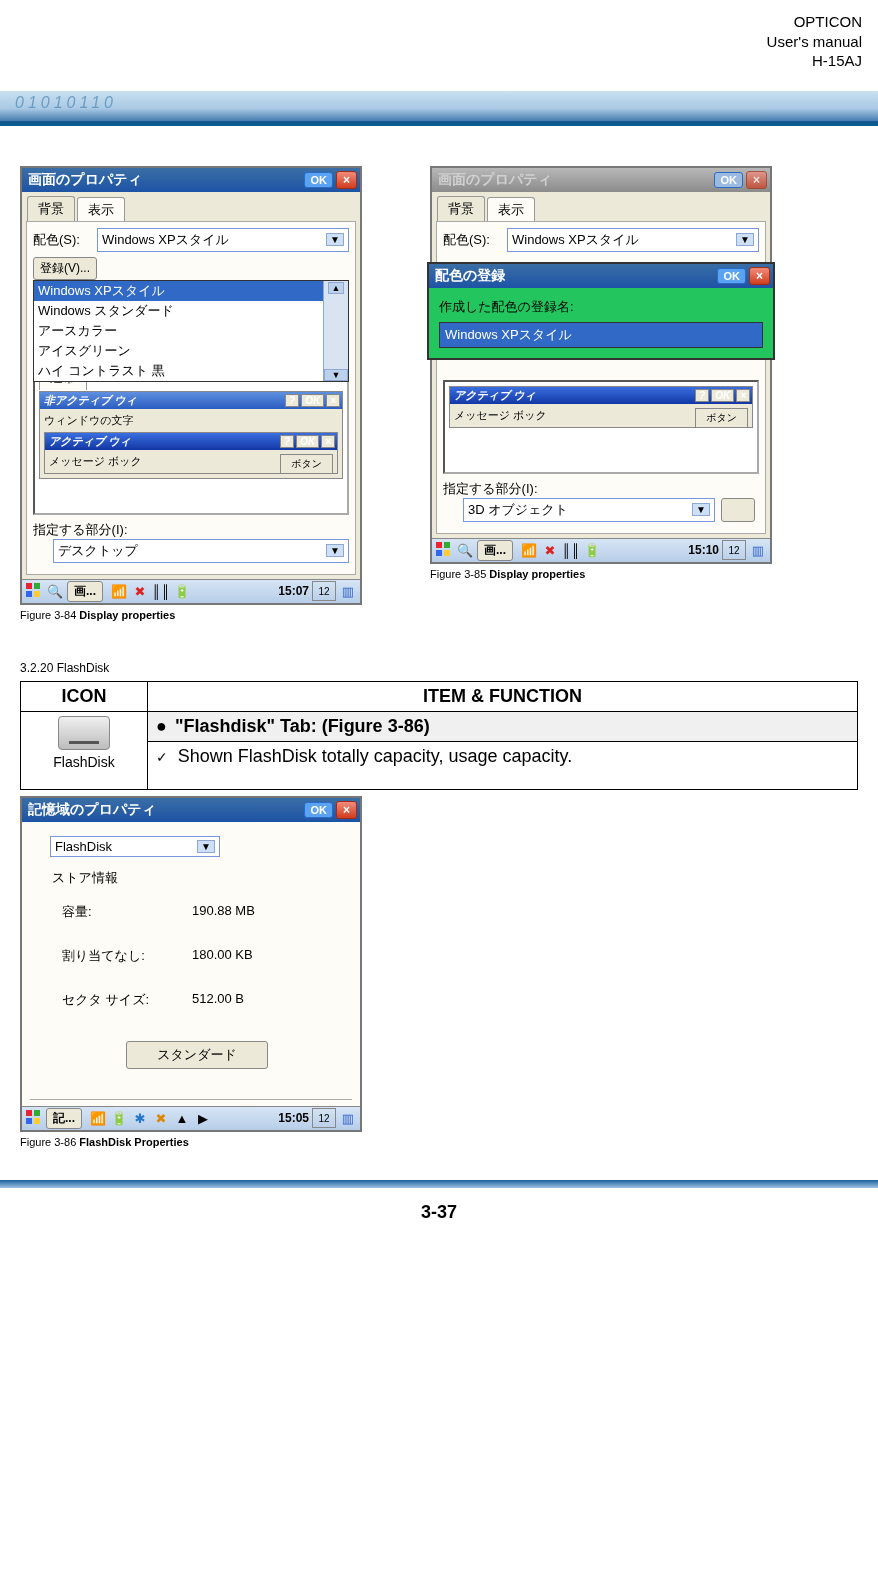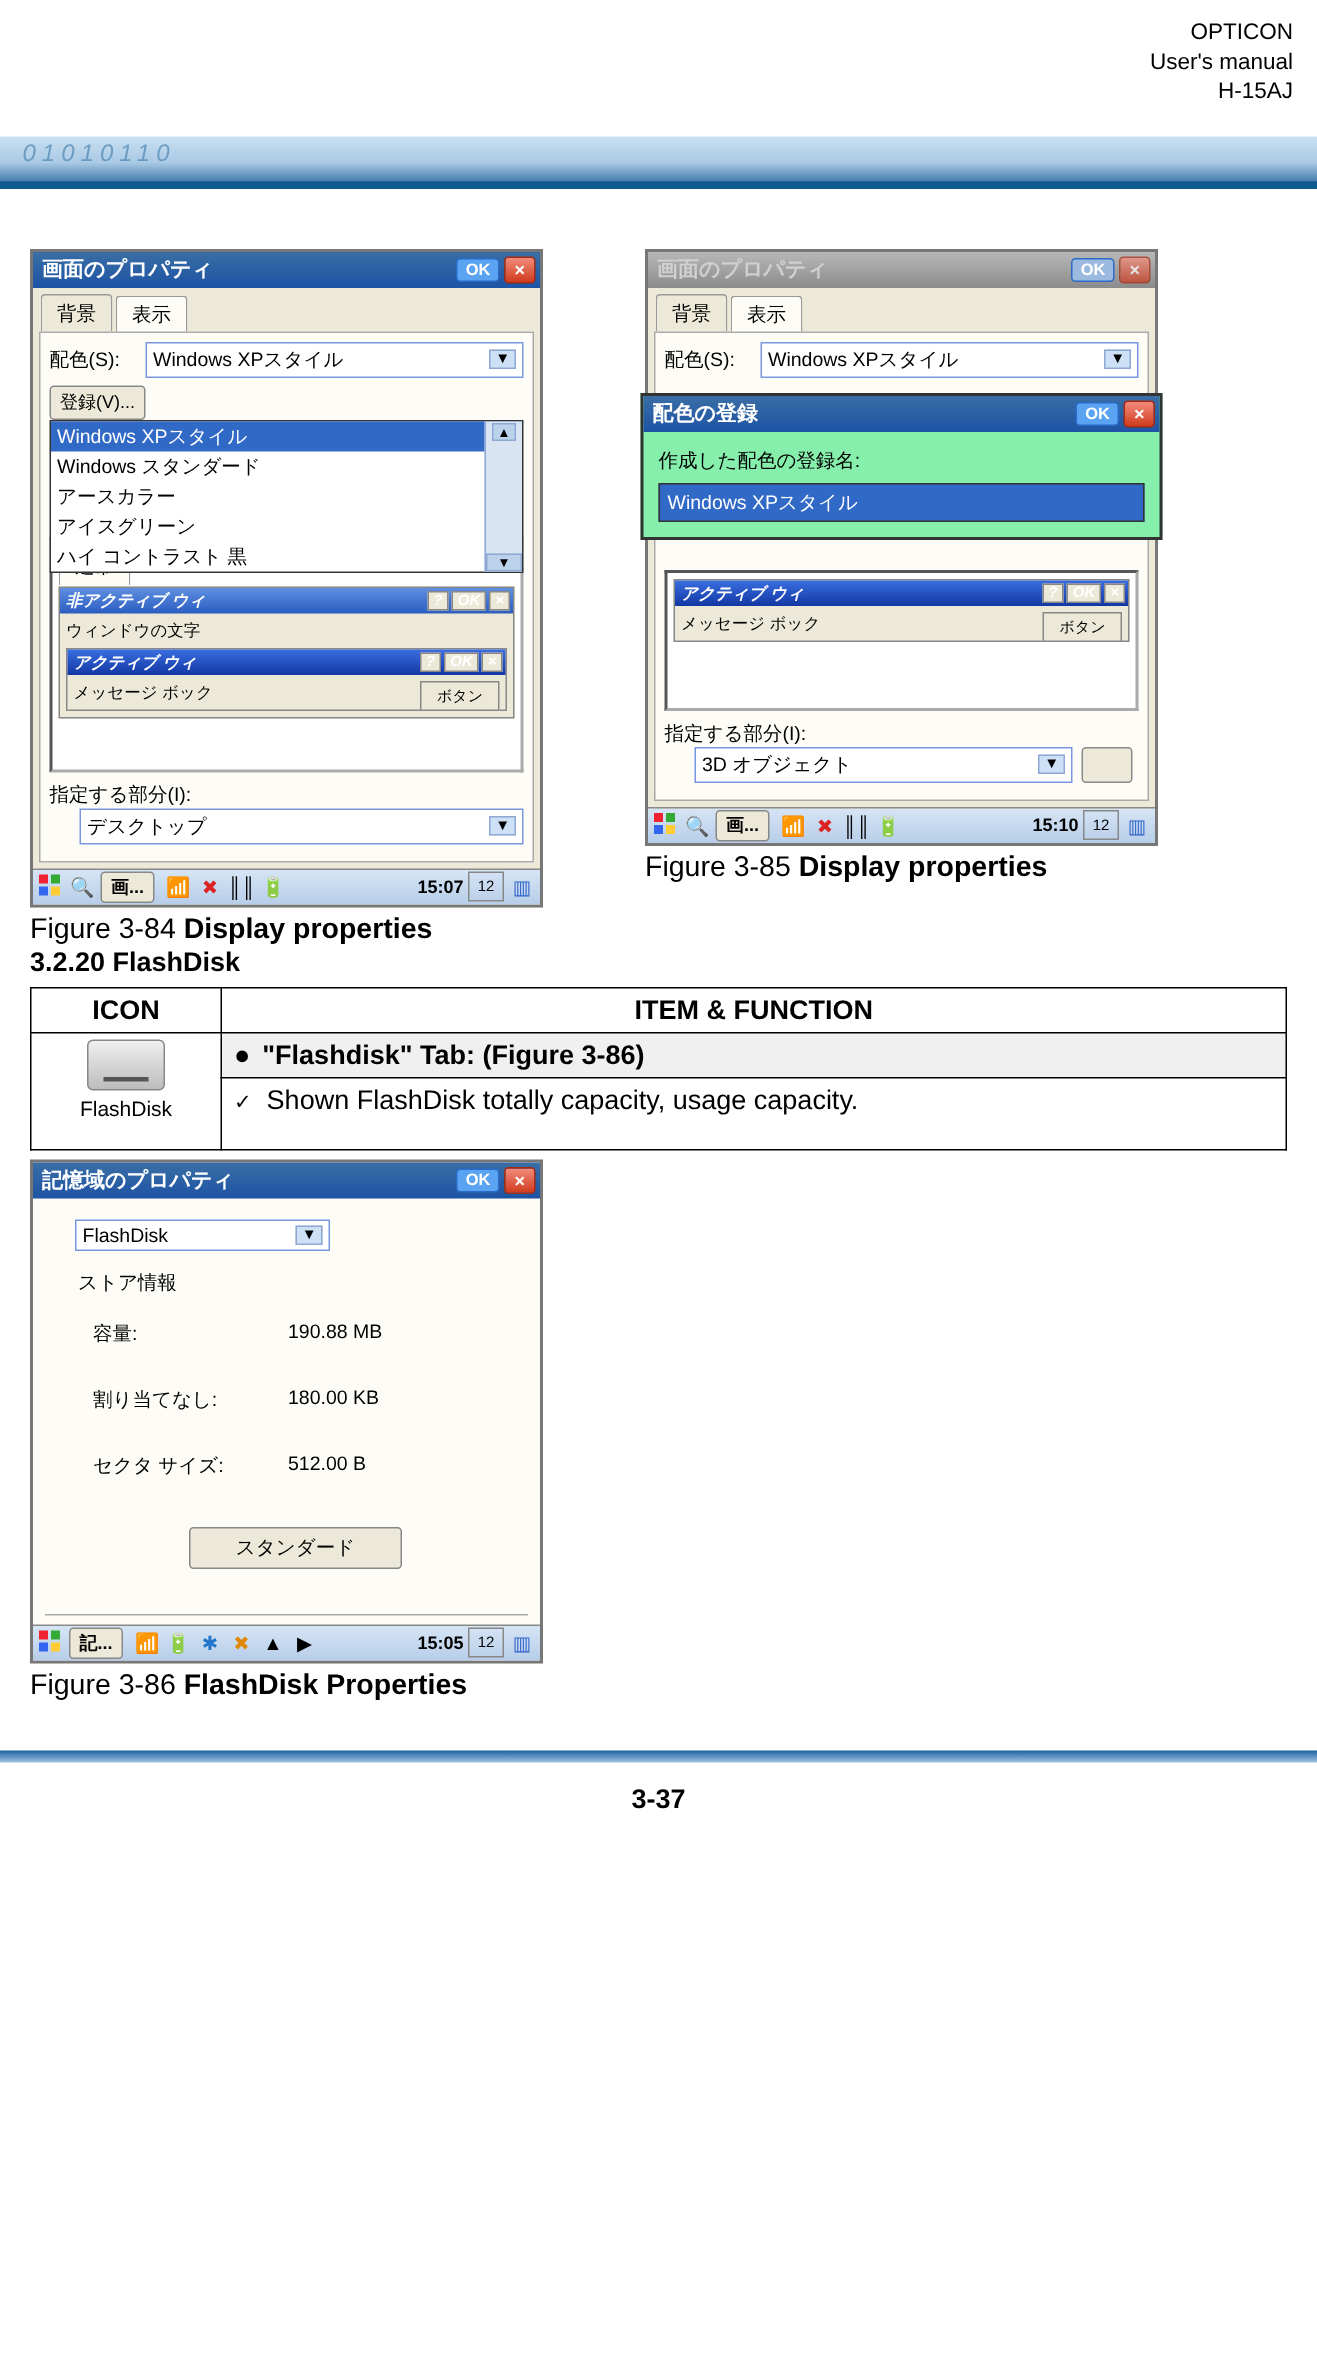--- a/index.html
+++ b/index.html
@@ -179,27 +179,27 @@
   }
   .taskbar .clock { margin-left:auto; font-weight:bold;}
   .task-ico { width:18px; height:18px; display:inline-flex; align-items:center; justify-content:center; font-size:13px; }
   .winflag { display:inline-block; position:relative; width:16px; height:16px;}
   .winflag span{position:absolute;width:6px;height:6px;}
   .winflag .r{background:#e23;left:0;top:0;}
   .winflag .g{background:#3a3;left:8px;top:0;}
   .winflag .b{background:#36e;left:0;top:8px;}
   .winflag .y{background:#fc3;left:8px;top:8px;}
   .caption {
-    font-size: 19px;
+    font-size: 11px;
     margin-top: 4px;
   }
   .caption .bold { font-weight: bold;}
 
   
-  .sect { font-weight:bold; font-size:18px; }
+  .sect { font-weight:normal; font-size:12px; margin-top:40px;}
 
   
   table.doc {
     border-collapse: collapse;
     width: 100%;
     margin-top: 6px;
   }
   table.doc th, table.doc td {
     border: 1px solid #000;
     padding: 4px 8px;
@@ -400,21 +400,21 @@
           </div>
           <div class="panel">
             <div class="row">
               <span class="lbl" style="width:64px;">配色(S):</span>
               <div class="combo">
                 <span>Windows XPスタイル</span>
                 <span class="arrow">▼</span>
               </div>
             </div>
 
-            <div style="position:absolute;left:-10px;right:-10px;top:40px;border:2px solid #333;background:#86efac;z-index:10;">
+            <div style="position:absolute;left:-10px;right:-10px;top:40px;border:2px solid #333;background:#22c55e;z-index:10;">
               <div class="titlebar">
                 <span>配色の登録</span>
                 <span class="spacer"></span>
                 <span class="tb-btn">OK</span>
                 <span class="tb-x">×</span>
               </div>
               <div style="padding:10px;">
                 <div class="lbl">作成した配色の登録名:</div>
                 <div style="background:#3169c6;color:#fff;border:1px solid #333;padding:3px 5px;margin-top:6px;">Windows XPスタイル</div>
               </div>

